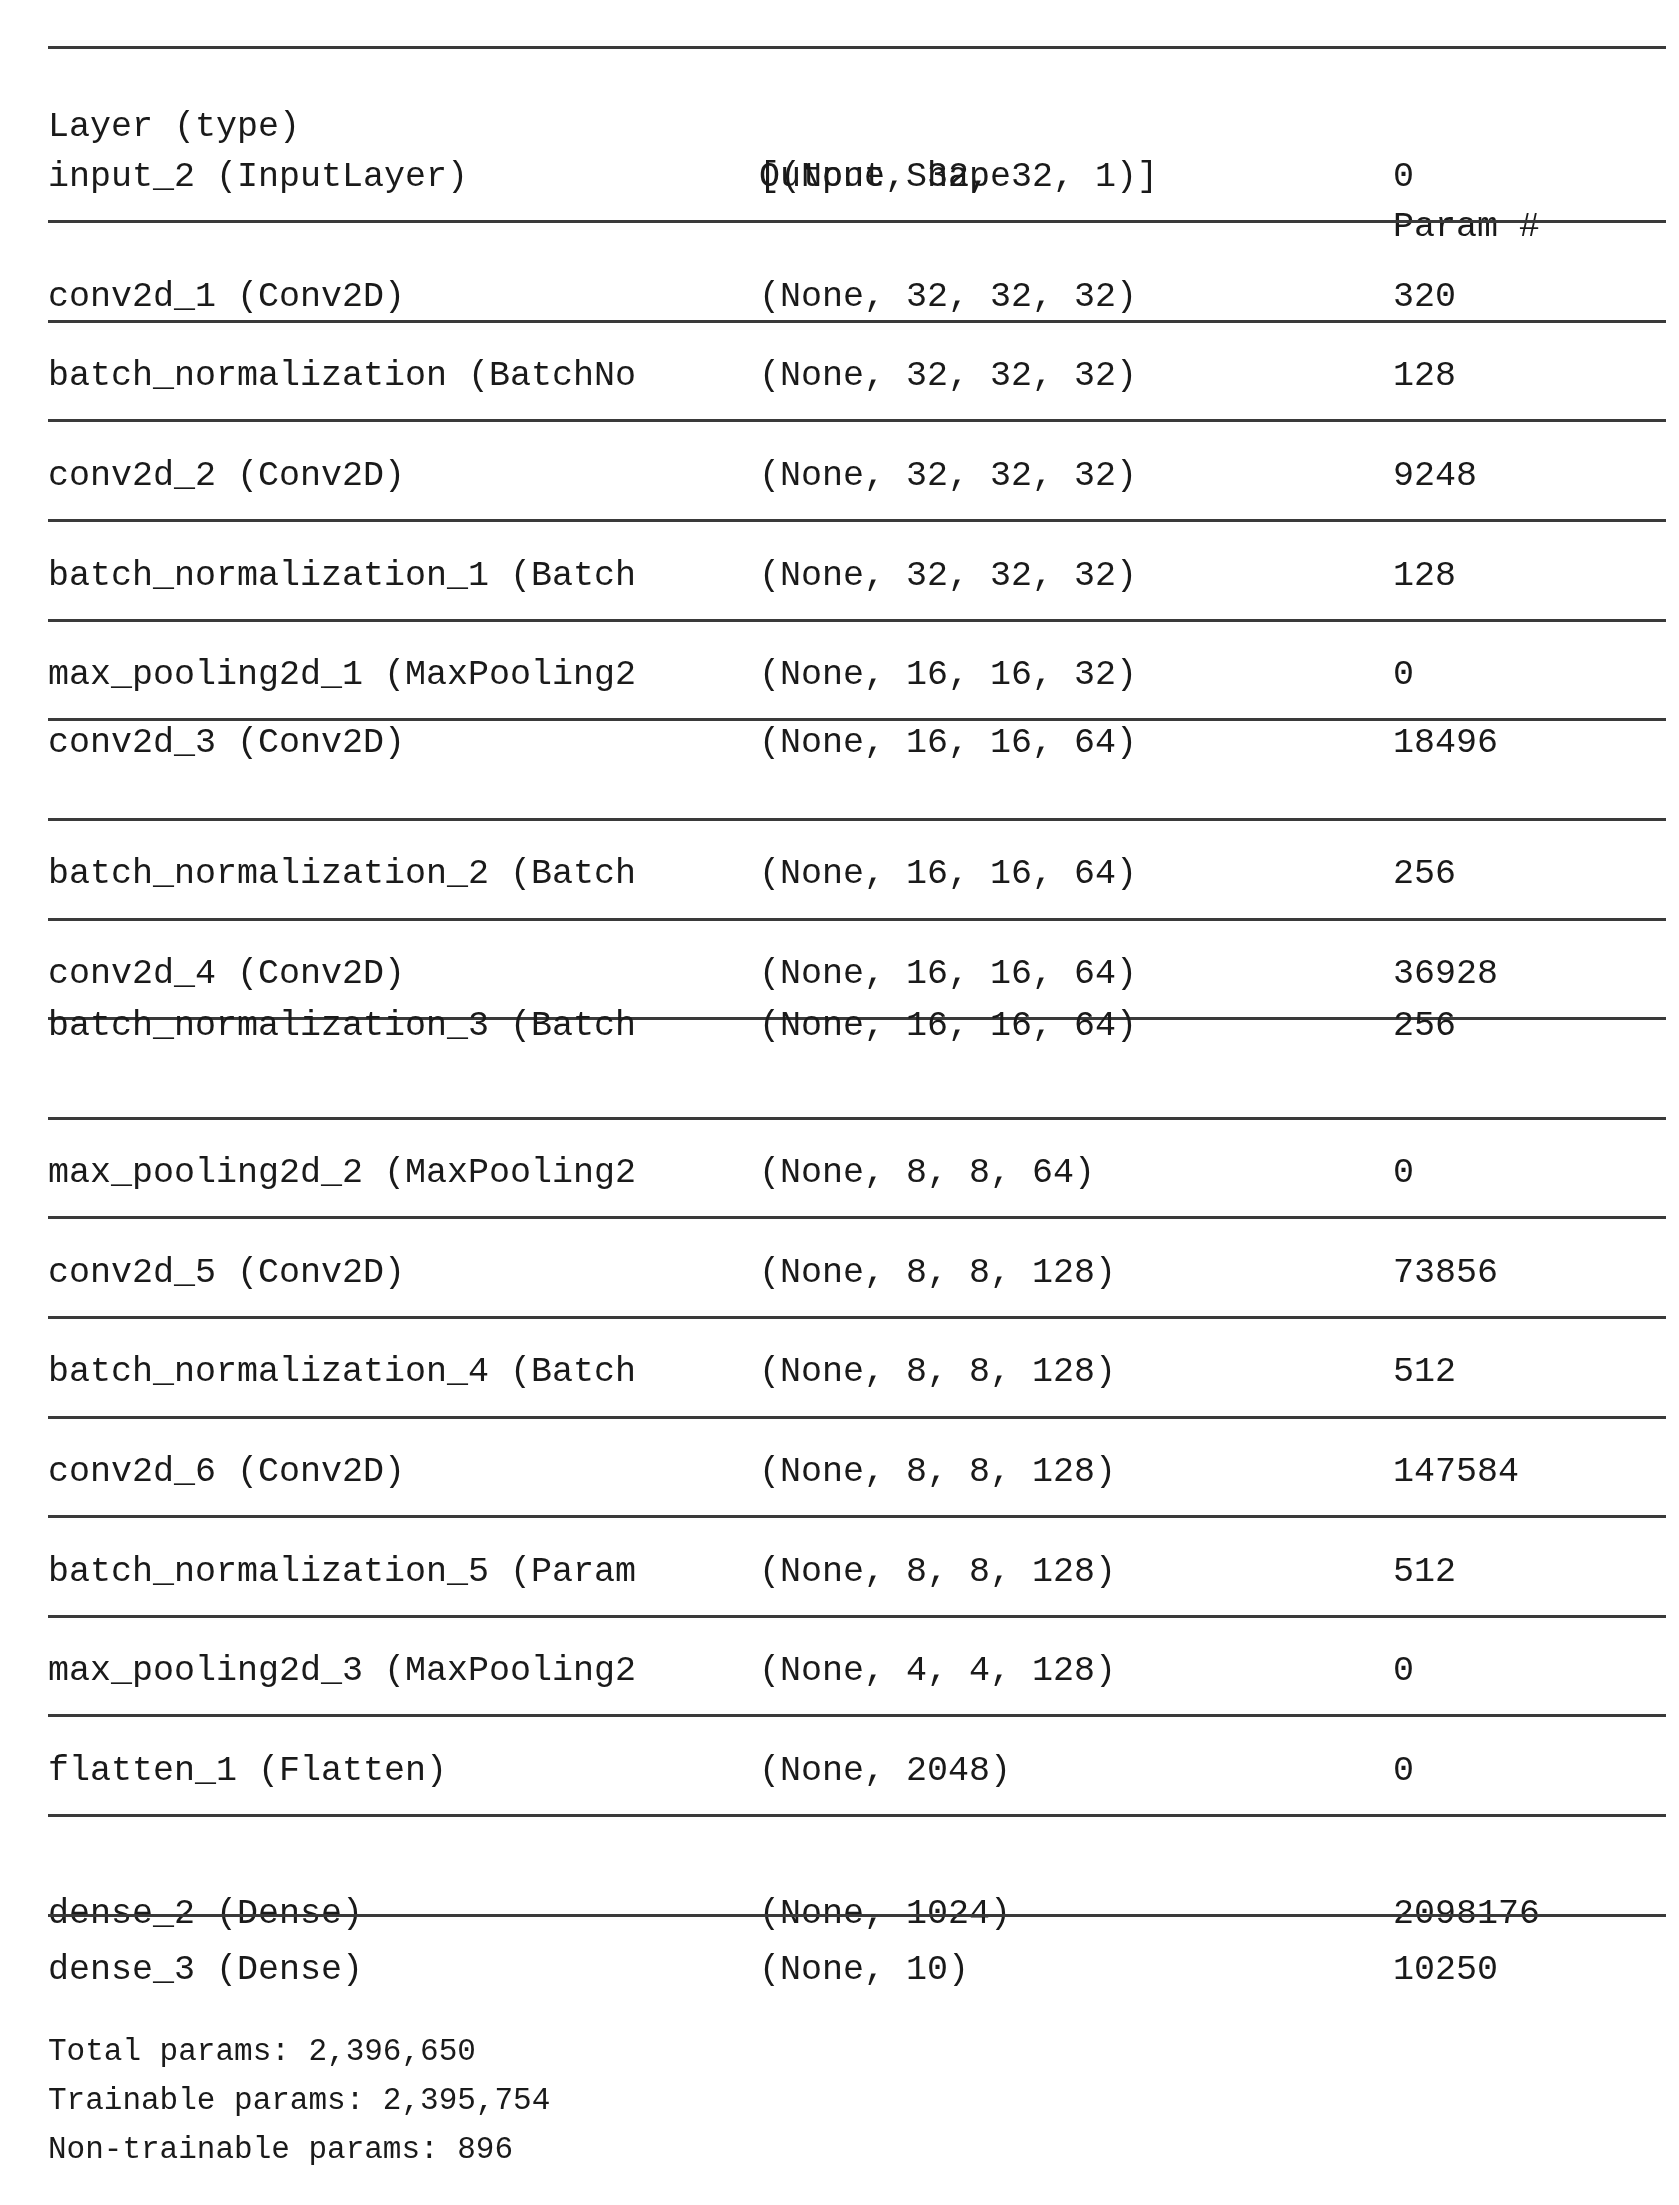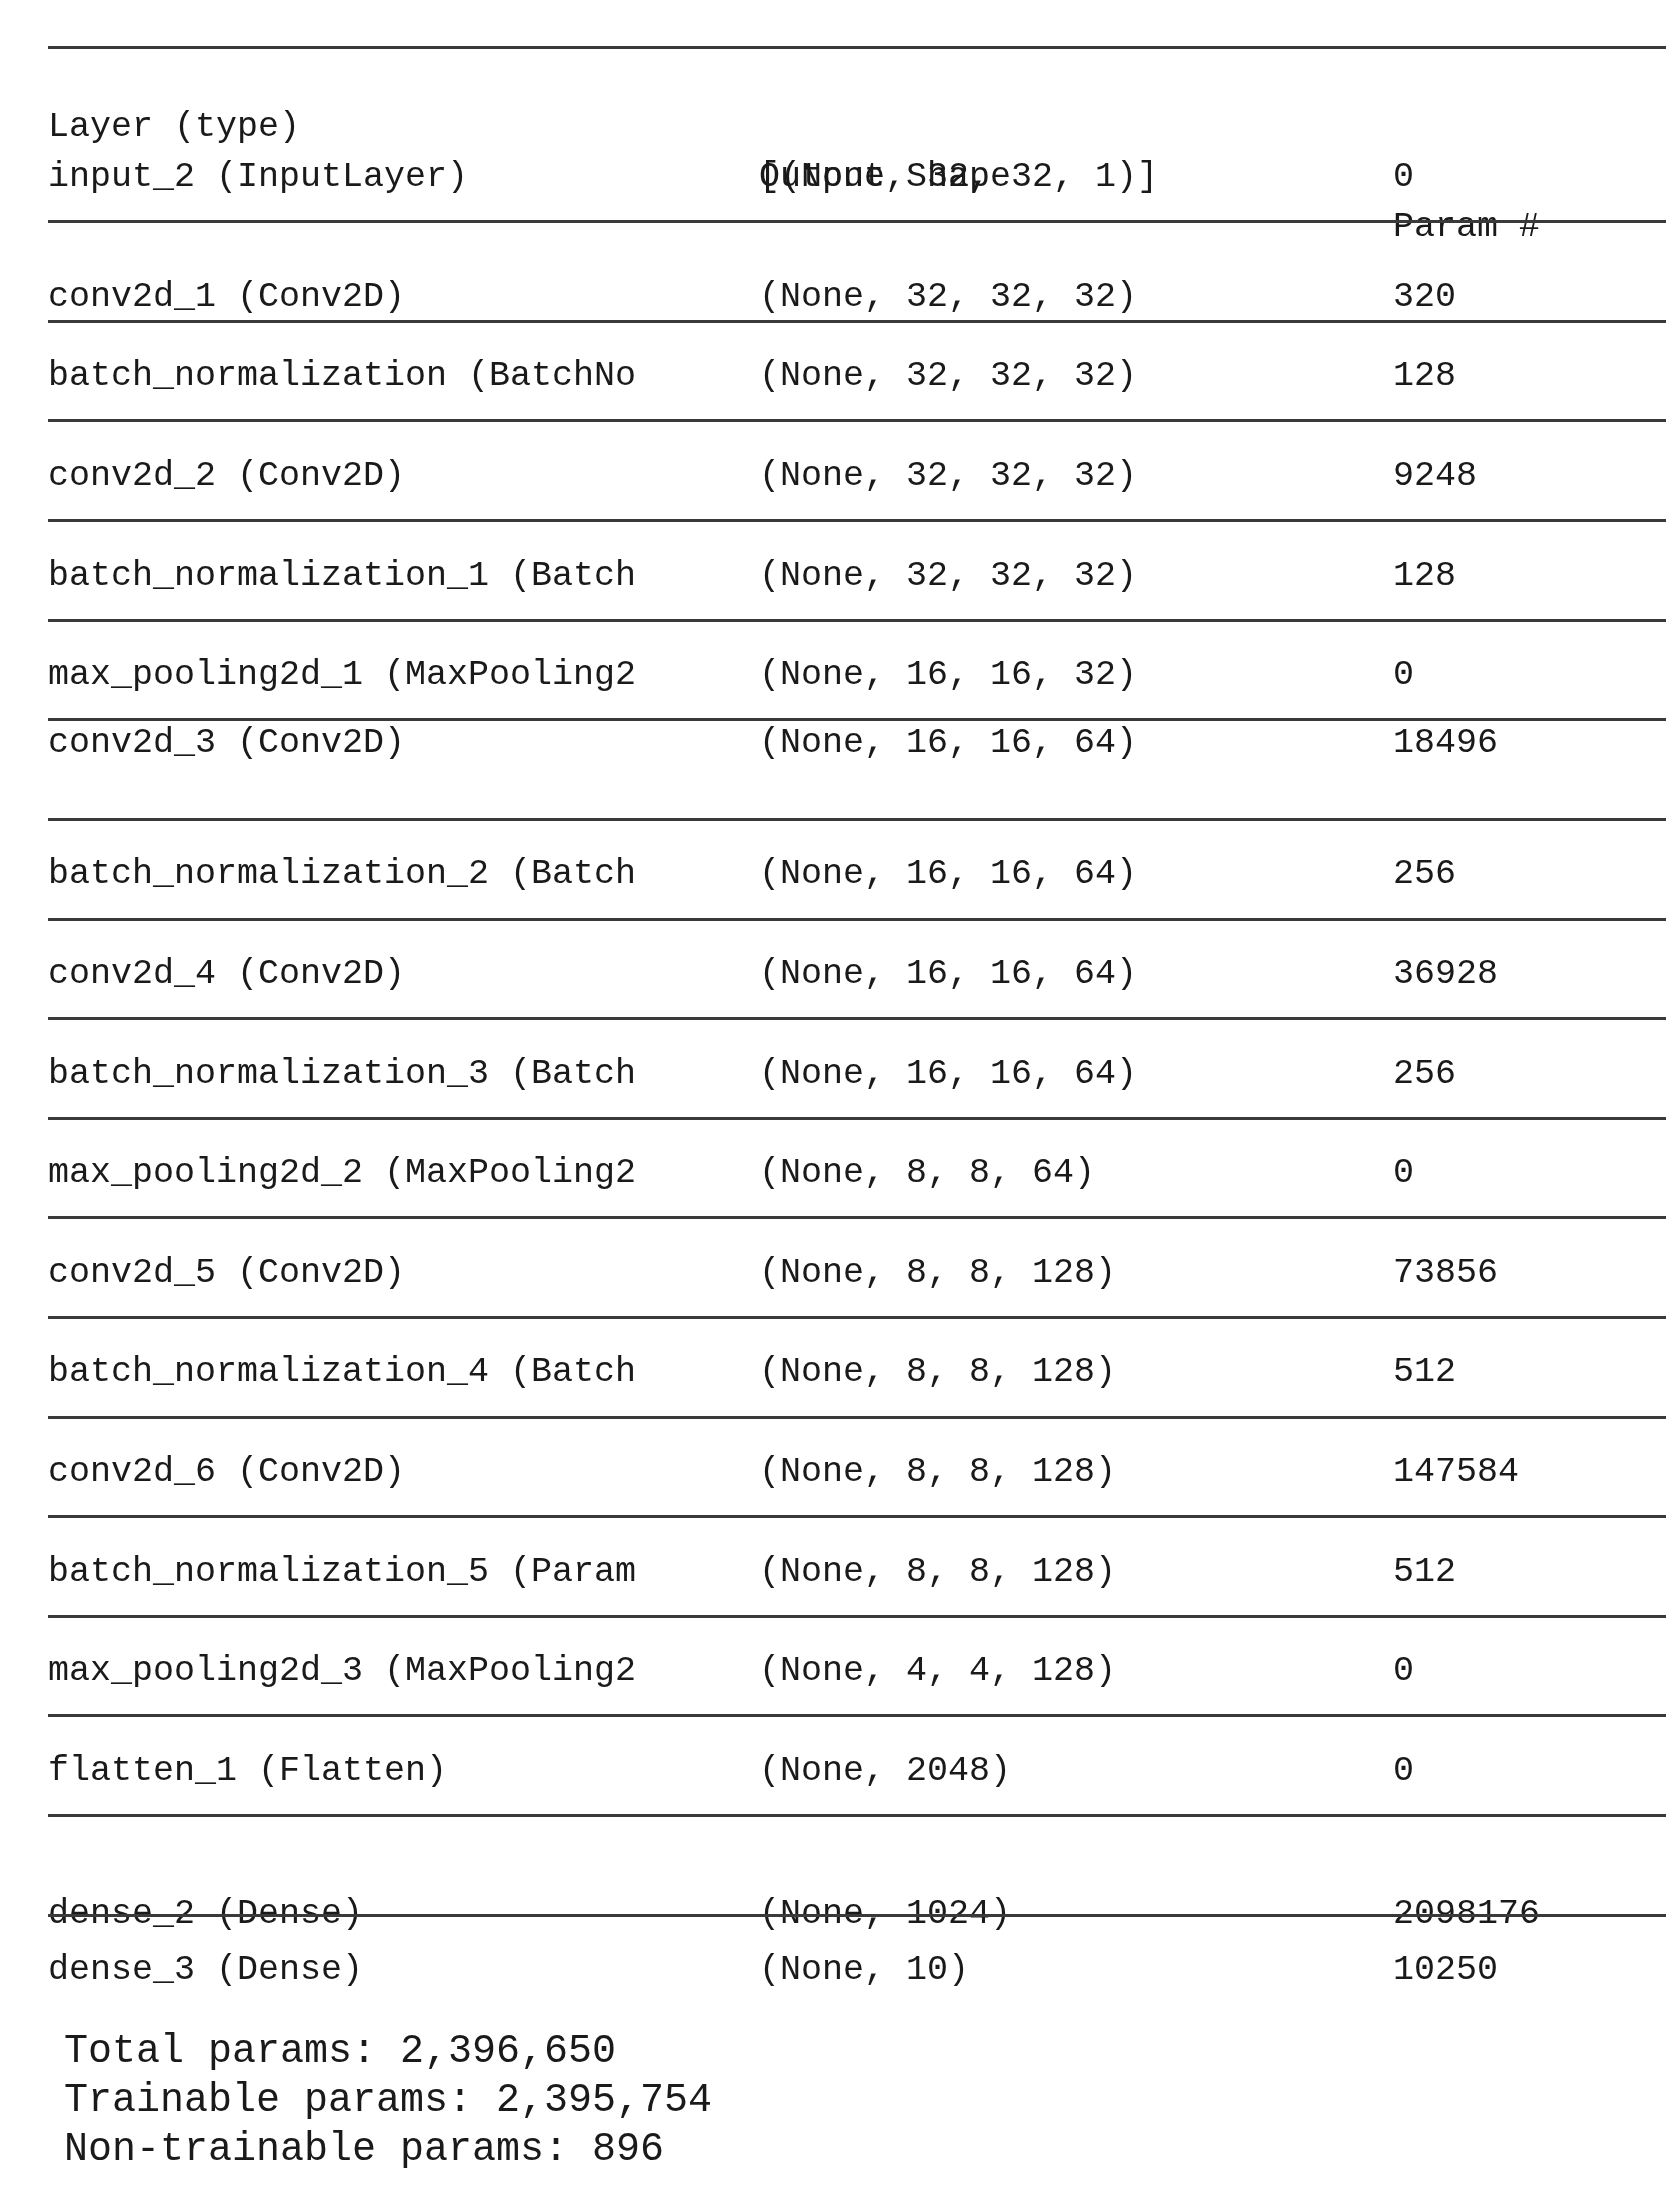--- a/index.html
+++ b/index.html
@@ -7,21 +7,21 @@
          font-family:"Liberation Mono", "DejaVu Sans Mono", monospace; color:#1a1a1a; }
   .summary { position:absolute; left:48px; top:0; width:1618px; }
   .rule { position:absolute; left:0; width:1618px; height:2.5px; background:#3a3a3a; }
   .eqrule { position:absolute; left:0; width:1618px; height:14px; overflow:hidden;
             font-size:35px; line-height:14px; color:#333; white-space:nowrap; letter-spacing:0; }
   .eqrule span { display:block; margin-top:-12px; }
   .row { position:absolute; left:0; width:1618px; height:50px; font-size:35px; line-height:50px; white-space:pre; }
   .c1 { position:absolute; left:0; }
   .c2 { position:absolute; left:711px; }
   .c3 { position:absolute; left:1345px; }
-  .foot { position:absolute; left:0; font-size:40px; line-height:49px; white-space:pre;margin-left:16px; }
+  .foot { position:absolute; left:0; font-size:31px; line-height:49px; white-space:pre; }
 </style>
 </head>
 <body>
 
 <div class="summary">
   <div class="rule" style="top:46px"></div>
 
   <div class="row" style="top:52px">
     <span class="c1">Layer (type)</span>
     <span class="c2">Output Shape</span>
@@ -44,21 +44,21 @@
       <div class="row" style="top: 551px;"><span class="c1">batch_normalization_1 (Batch</span><span class="c2">(None, 32, 32, 32)</span><span class="c3">128</span></div>
       <div class="rule" style="top: 619px;"></div>
       <div class="row" style="top: 650px;"><span class="c1">max_pooling2d_1 (MaxPooling2</span><span class="c2">(None, 16, 16, 32)</span><span class="c3">0</span></div>
       <div class="rule" style="top: 718px;"></div>
       <div class="row" style="top: 718px;"><span class="c1">conv2d_3 (Conv2D)</span><span class="c2">(None, 16, 16, 64)</span><span class="c3">18496</span></div>
       <div class="rule" style="top: 818px;"></div>
       <div class="row" style="top: 849px;"><span class="c1">batch_normalization_2 (Batch</span><span class="c2">(None, 16, 16, 64)</span><span class="c3">256</span></div>
       <div class="rule" style="top: 918px;"></div>
       <div class="row" style="top: 949px;"><span class="c1">conv2d_4 (Conv2D)</span><span class="c2">(None, 16, 16, 64)</span><span class="c3">36928</span></div>
       <div class="rule" style="top: 1017px;"></div>
-      <div class="row" style="top: 1049px; text-align: center;"><span class="c1">batch_normalization_3 (Batch</span><span class="c2">(None, 16, 16, 64)</span><span class="c3">256</span></div>
+      <div class="row" style="top: 1001px; text-align: center;"><span class="c1">batch_normalization_3 (Batch</span><span class="c2">(None, 16, 16, 64)</span><span class="c3">256</span></div>
       <div class="rule" style="top: 1117px;"></div>
       <div class="row" style="top: 1148px;"><span class="c1">max_pooling2d_2 (MaxPooling2</span><span class="c2">(None, 8, 8, 64)</span><span class="c3">0</span></div>
       <div class="rule" style="top: 1216px;"></div>
       <div class="row" style="top: 1248px;"><span class="c1">conv2d_5 (Conv2D)</span><span class="c2">(None, 8, 8, 128)</span><span class="c3">73856</span></div>
       <div class="rule" style="top: 1316px;"></div>
       <div class="row" style="top: 1347px;"><span class="c1">batch_normalization_4 (Batch</span><span class="c2">(None, 8, 8, 128)</span><span class="c3">512</span></div>
       <div class="rule" style="top: 1416px;"></div>
       <div class="row" style="top: 1447px;"><span class="c1">conv2d_6 (Conv2D)</span><span class="c2">(None, 8, 8, 128)</span><span class="c3">147584</span></div>
       <div class="rule" style="top: 1515px;"></div>
       <div class="row" style="top: 1547px;"><span class="c1">batch_normalization_5 (Param</span><span class="c2">(None, 8, 8, 128)</span><span class="c3">512</span></div>

